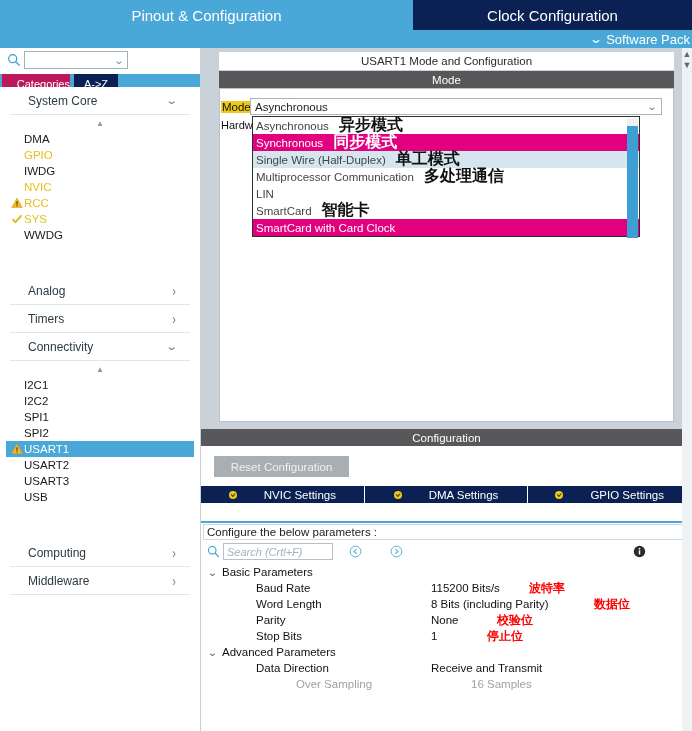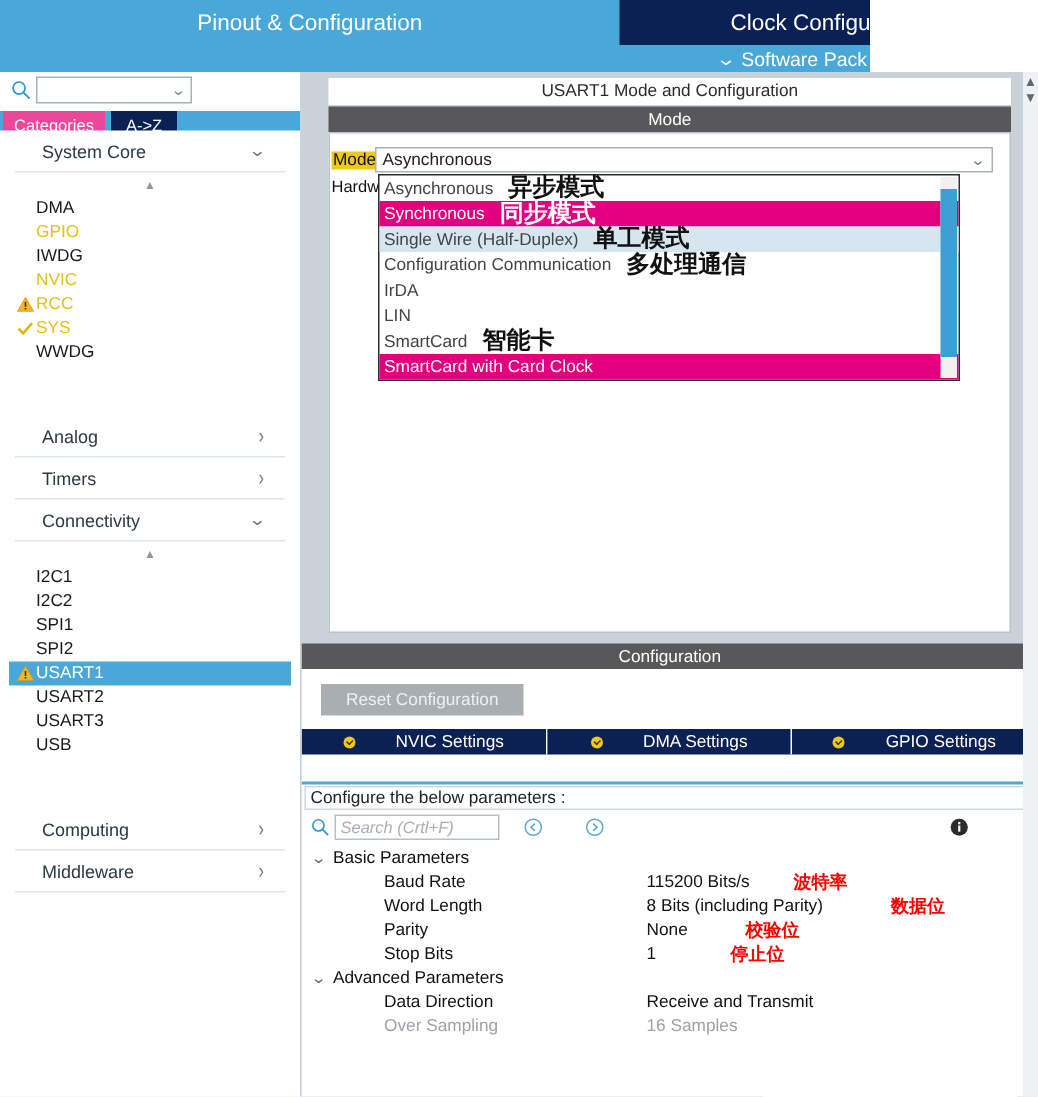--- a/index.html
+++ b/index.html
@@ -13,21 +13,21 @@
     -webkit-font-smoothing: antialiased;
   }
   #app {
     position: relative;
     width: 692px; height: 731px;
     overflow: hidden;
   }
 
   
   .topbar {
-    position: absolute; left: 0; top: 0; width: 580px; height: 48px;
+    position: absolute; left: 0; top: 0; width: 692px; height: 48px;
     background: #4aa8d8;
     overflow: hidden;
   }
   .tab-pinout {
     position: absolute; left: 0; top: 0; width: 413px; height: 30px;
     background: #4aa8d8;
     color: #ffffff;
     font-size: 15px;
     display: flex; align-items: center; justify-content: center;
   }
@@ -85,21 +85,21 @@
 
   .sb-tabs {
     position: absolute; left: 0; top: 26px; width: 200px; height: 19px;
     background: #4aa8d8;
   }
   .sb-tab {
     position: absolute; top: 0; height: 19px;
     display: flex; align-items: center; justify-content: center;
     font-size: 11px; color: #ffffff;
   }
-  .sb-tab.categories { left: 2px; width: 68px; background: #ec4899; }
+  .sb-tab.categories { left: 2px; width: 68px; background: #be185d; justify-content: flex-end; }
   .sb-tab.az { left: 74px; width: 44px; background: #0b2053; }
   .sb-tabs-underline {
     position: absolute; left: 0; top: 44px; width: 200px; height: 2px;
     background: #2d92c9;
   }
 
   .sb-body {
     position: absolute; left: 0; top: 39px; width: 200px; height: 637px;
     background: #ffffff;
     overflow: hidden;
@@ -369,21 +369,21 @@
   .p-row .pval {
     position: absolute; left: 230px;
   }
   .p-row .pcn {
     position: absolute;
     color: #ff0000;
     font-weight: bold;
     font-size: 12px;
     padding-left: 28px;
   }
-  .p-row.dim .pname, .p-row.dim .pval { color: #9aa3a9; }
+  .p-row.dim .pname, .p-row.dim .pval { color: #9aa3a9; margin-left: 40px; }
 
   
   .edge-scroll {
     position: absolute; right: 0; top: 48px; width: 10px; height: 683px;
     background: #eef2f5;
   }
   .edge-arrow {
     position: absolute; right: 0; width: 10px; height: 11px;
     color: #5d6a72; font-size: 9px;
     display: flex; align-items: center; justify-content: center;
@@ -573,25 +573,22 @@
         </div>
         <div class="dd-row magenta">
           <span class="en">Synchronous</span>
           <span class="cn">同步模式</span>
         </div>
         <div class="dd-row hover">
           <span class="en">Single Wire (Half-Duplex)</span>
           <span class="cn">单工模式</span>
         </div>
         <div class="dd-row">
-          <span class="en">Configuration Communication</span>
+          <span class="en">Multiprocessor Communication</span>
           <span class="cn">多处理通信</span>
-        </div>
-        <div class="dd-row">
-          <span class="en">IrDA</span>
         </div>
         <div class="dd-row">
           <span class="en">LIN</span>
         </div>
         <div class="dd-row">
           <span class="en">SmartCard</span>
           <span class="cn">智能卡</span>
         </div>
         <div class="dd-row magenta">
           <span class="en">SmartCard with Card Clock</span>

